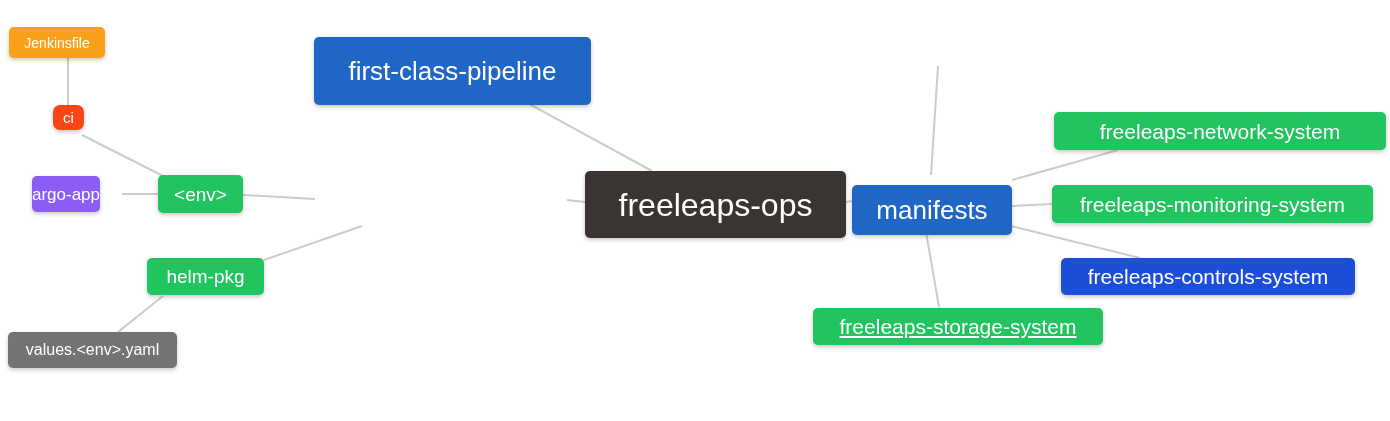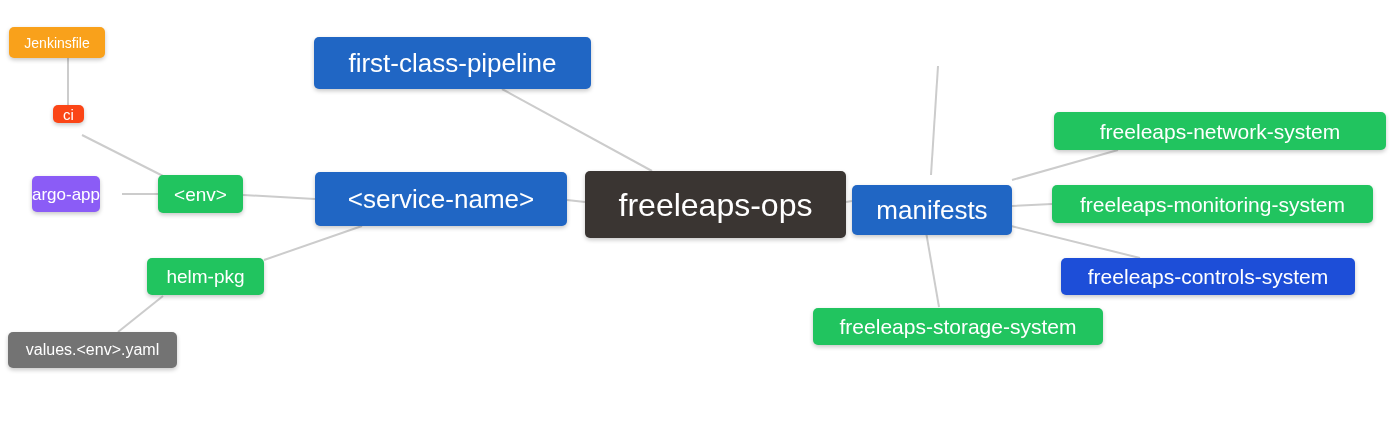--- a/index.html
+++ b/index.html
@@ -41,40 +41,39 @@
     <line class="edge" x1="846" y1="202" x2="852" y2="201" stroke="#CCCCCC"></line>
     <line class="edge" x1="938" y1="66" x2="931" y2="175" stroke="#CCCCCC"></line>
     <line class="edge" x1="1012" y1="180" x2="1118" y2="150" stroke="#CCCCCC"></line>
     <line class="edge" x1="1012" y1="206" x2="1052" y2="204" stroke="#CCCCCC"></line>
     <line class="edge" x1="1011" y1="226" x2="1140" y2="258" stroke="#CCCCCC"></line>
     <line class="edge" x1="925" y1="226" x2="939" y2="307" stroke="#CCCCCC"></line>
   </svg>
 
   <div class="node" style="left: 9px; top: 27px; width: 96px; height: 31px; font-size: 14px; background-color: rgb(249, 161, 27);">Jenkinsfile</div>
 
-  <div class="node" style="left: 53px; top: 105px; width: 31px; height: 18px; font-size: 15px; background-color: rgb(251, 69, 22);">ci</div>
+  <div class="node" style="left: 53px; top: 105px; width: 31px; height: 25px; font-size: 15px; background-color: rgb(251, 69, 22); border-radius: 7px;">ci</div>
 
   <div class="node" style="left: 32px; top: 176px; width: 68px; height: 36px; font-size: 17px; background-color: #8b5cf6;">argo-app</div>
 
   <div class="node" style="left: 158px; top: 175px; width: 85px; height: 38px; font-size: 19px; background-color: rgb(33, 196, 95);">&lt;env&gt;</div>
 
   <div class="node" style="left: 147px; top: 258px; width: 117px; height: 37px; font-size: 19px; background-color: rgb(33, 196, 95);">helm-pkg</div>
 
   <div class="node" style="left: 8px; top: 332px; width: 169px; height: 36px; font-size: 16px; background-color: #737373;">values.&lt;env&gt;.yaml</div>
 
-  <div class="node" style="left: 314px; top: 37px; width: 277px; height: 52px; font-size: 26px; background-color: rgb(32, 102, 196);">first-class-pipeline</div>
+  <div class="node" style="left: 314px; top: 37px; width: 277px; height: 68px; font-size: 26px; background-color: rgb(32, 102, 196);">first-class-pipeline</div>
 
-  <div class="node" style="left: 315px; top: 172px; width: 252px; height: 54px; font-size: 26px; background-color: rgb(32, 102, 196);">&lt;service-name&gt;</div>
 
   <div class="node" style="left: 585px; top: 171px; width: 261px; height: 67px; font-size: 32px; background-color: rgb(58, 53, 50);">freeleaps-ops</div>
 
   <div class="node" style="left: 852px; top: 185px; width: 160px; height: 50px; font-size: 26px; background-color: rgb(32, 102, 196);">manifests</div>
 
 
   <div class="node" style="left: 1054px; top: 112px; width: 332px; height: 38px; font-size: 21px; background-color: rgb(33, 196, 95);">freeleaps-network-system</div>
 
   <div class="node" style="left: 1052px; top: 185px; width: 321px; height: 38px; font-size: 21px; background-color: rgb(33, 196, 95);">freeleaps-monitoring-system</div>
 
   <div class="node" style="left: 1061px; top: 258px; width: 294px; height: 37px; font-size: 21px; background-color: #1d4ed8;">freeleaps-controls-system</div>
 
-  <div class="node" style="left: 813px; top: 308px; width: 290px; height: 37px; font-size: 21px; background-color: rgb(33, 196, 95);">freeleaps-storage-system</div>
+  <div class="node" style="left: 813px; top: 308px; width: 290px; height: 37px; font-size: 21px; background-color: rgb(33, 196, 95); text-decoration: underline;">freeleaps-storage-system</div>
 
 </div>
 
 </body></html>

